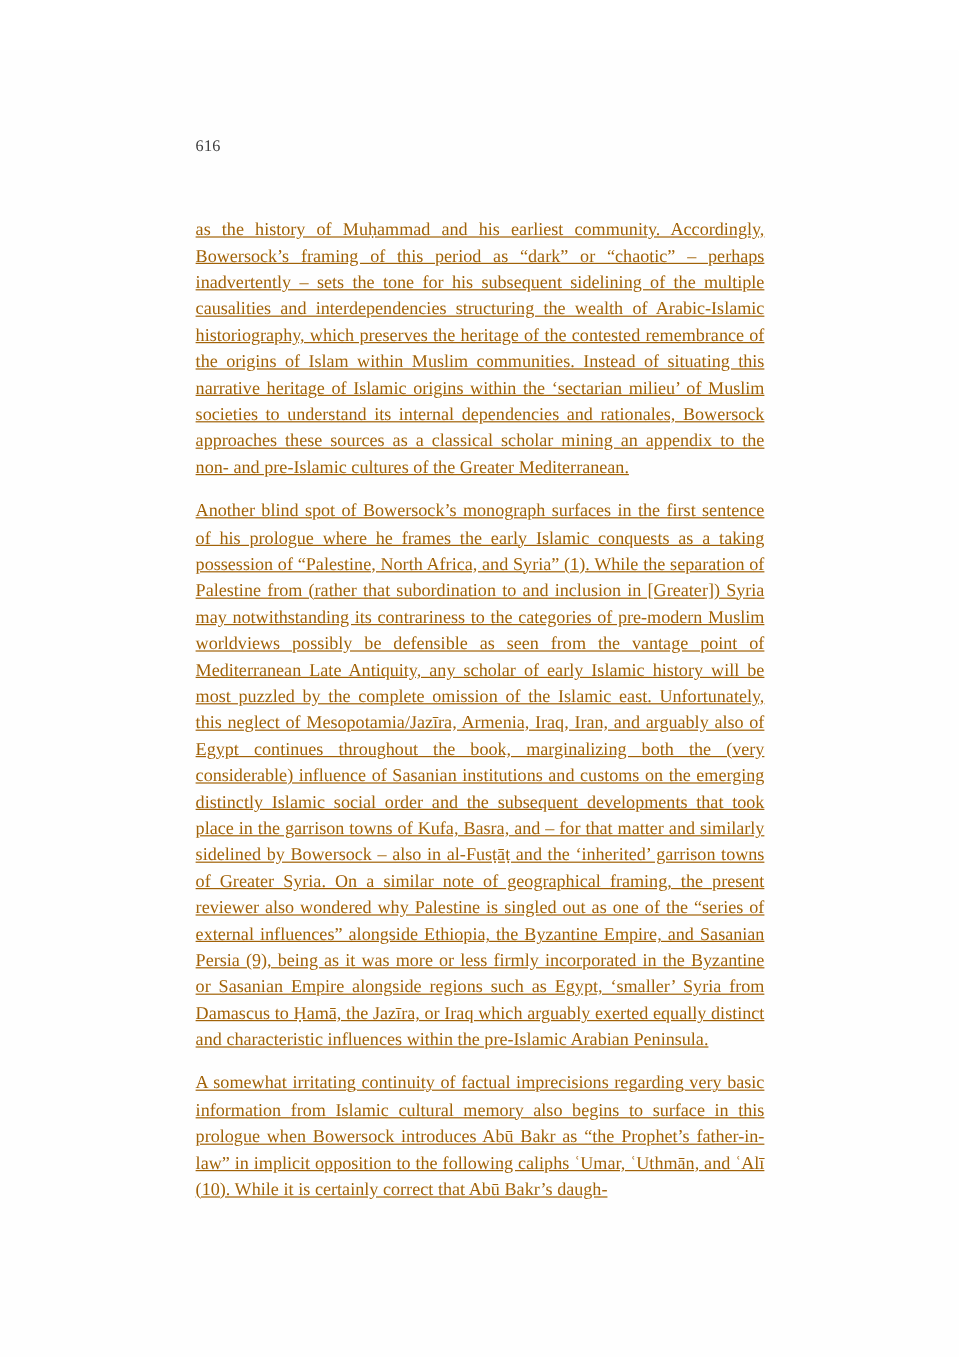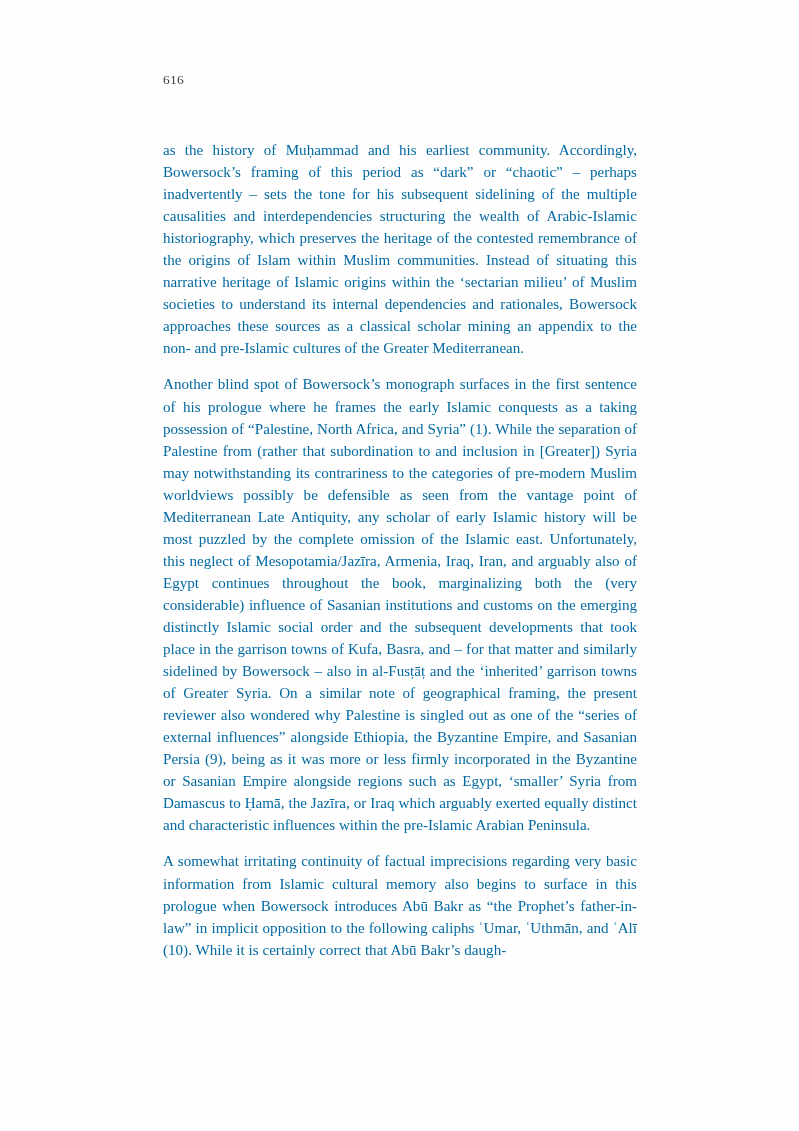--- a/index.html
+++ b/index.html
@@ -13,20 +13,21 @@
     position: relative;
     overflow: hidden;
     font-family: "Liberation Serif", "DejaVu Serif", serif;
     color: #2a2a2a;
   }
 
   .page {
     position: absolute;
     inset: 0;
     background: #fefefe;
+    margin-top: 42px;
   }
 
   
   .running-head {
     position: absolute;
     top: 72px;
     left: 163px;
     width: 473px;
     height: 20px;
   }
@@ -56,24 +57,25 @@
     left: 163px;
     width: 474px;
   }
 
   .para {
     margin: 0 0 14px 0;
     text-align: justify;
     text-justify: inter-word;
     font-size: 15.1px;
     line-height: 22.05px;
-    color: #0369a1;
+    color: #a16207;
     hyphens: none;
     -webkit-hyphens: none;
     word-spacing: 0.1px;
+    text-decoration: underline;
   }
   .para:last-child {
     margin-bottom: 0;
   }
 
   
   .textblock, .running-head {
     -webkit-font-smoothing: antialiased;
   }
 </style>

